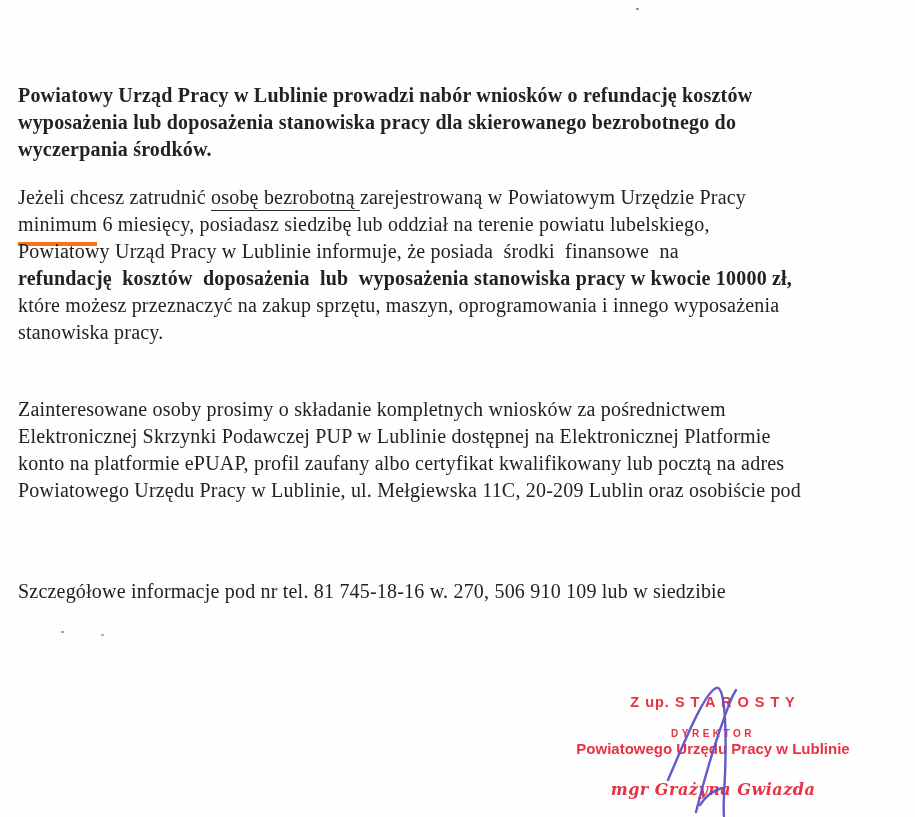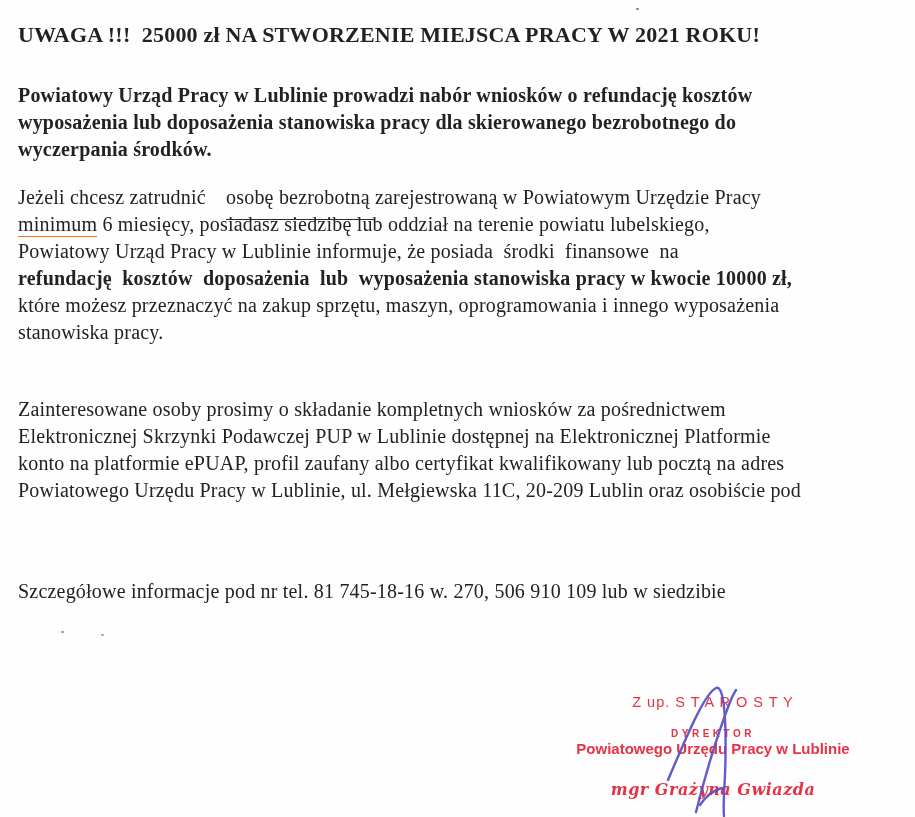--- a/index.html
+++ b/index.html
@@ -15,29 +15,29 @@
     position:absolute;left:18px;top:22px;width:880px;margin:0;
     font-size:22px;font-weight:bold;letter-spacing:0.2px;
     white-space:pre-wrap;
   }
   .para{
     position:absolute;left:18px;width:878px;
     font-size:20px;line-height:27px;letter-spacing:0.2px;
   }
   .para .line{white-space:pre-wrap;}
   .bold{font-weight:bold;}
-  .u-strong{border-bottom:1.6px solid #2c2c2c;padding-bottom:11px;margin-left:15px;}
-  .u-faint{border-bottom:1px solid #f97316;padding-bottom:1px;}
+  .u-strong{border-bottom:1.6px solid #2c2c2c;padding-bottom:2px;}
+  .u-faint{border-bottom:4px solid #f97316;padding-bottom:7px;}
   .stamp{
     position:absolute;left:570px;top:694px;width:286px;
     text-align:center;
     font-family:"Liberation Sans", sans-serif;
     color:#e73246;
   }
-  .stamp-line1{font-size:14.5px;font-weight:normal;letter-spacing:1px;white-space:pre;}
+  .stamp-line1{font-size:14.5px;font-weight:bold;letter-spacing:1px;white-space:pre;}
   .stamp-line2{font-size:10px;font-weight:bold;letter-spacing:3.5px;margin-top:18px;}
   .stamp-line3{font-size:15px;font-weight:bold;white-space:nowrap;margin-top:1px;}
   .stamp-name{
     font-family:"DejaVu Serif", serif;
     font-style:italic;font-weight:bold;
     font-size:16px;letter-spacing:0.5px;
     margin-top:23px;white-space:nowrap;
   }
   .signature-svg{
     position:absolute;left:0;top:0;width:915px;height:817px;
@@ -50,21 +50,20 @@
 </style>
 </head>
 <body>
 
 <div class="page">
 
   <div class="dot dot-a"></div>
   <div class="dot dot-b"></div>
   <div class="dot dot-c"></div>
 
-  <h1 class="heading">UWAGA !!!  25000 zł NA STWORZENIE MIEJSCA PRACY W 2021 ROKU!</h1>
 
   <div class="para bold" style="top:82px">
     <div class="line">Powiatowy Urząd Pracy w Lublinie prowadzi nabór wniosków o refundację kosztów</div>
     <div class="line">wyposażenia lub doposażenia stanowiska pracy dla skierowanego bezrobotnego do</div>
     <div class="line">wyczerpania środków.</div>
   </div>
 
   <div class="para" style="top:184px">
     <div class="line"><span>Jeżeli chcesz zatrudnić </span><span class="u-strong">osobę bezrobotną </span><span>zarejestrowaną w Powiatowym Urzędzie Pracy</span></div>
     <div class="line"><span class="u-faint">minimum</span><span> 6 miesięcy, posiadasz siedzibę lub oddział na terenie powiatu lubelskiego,</span></div>

